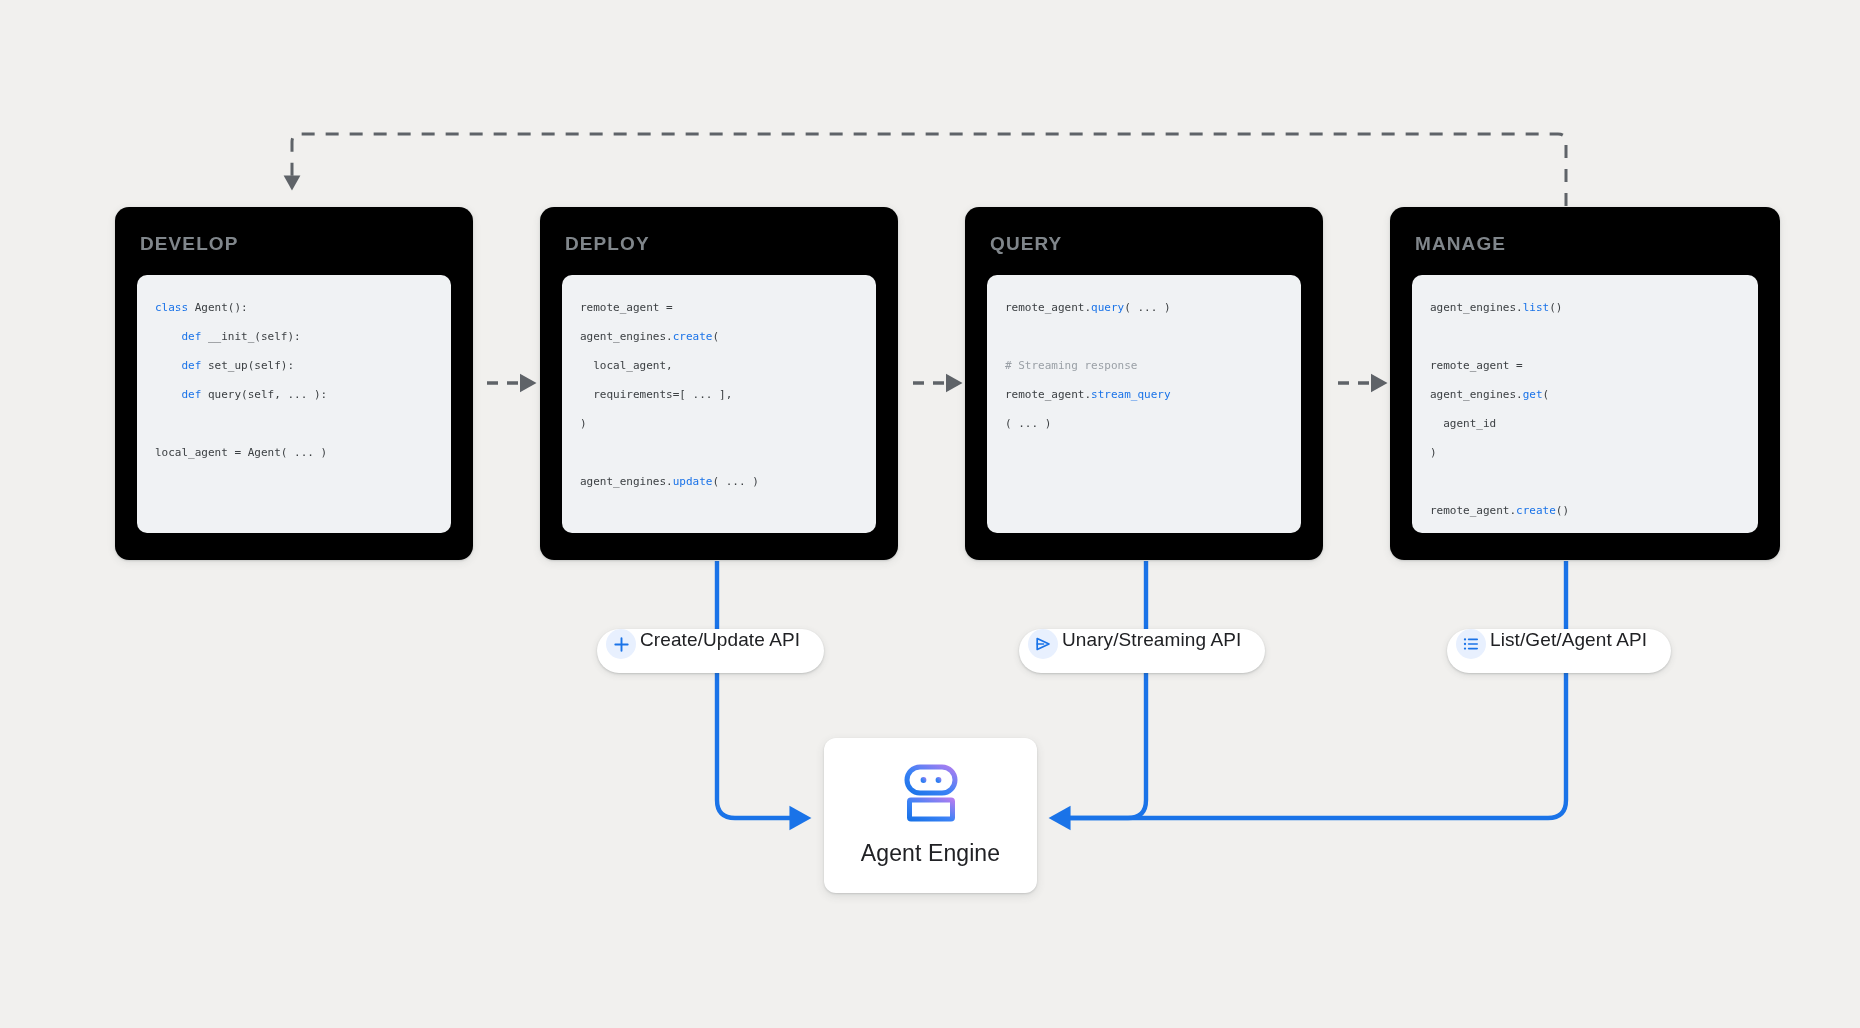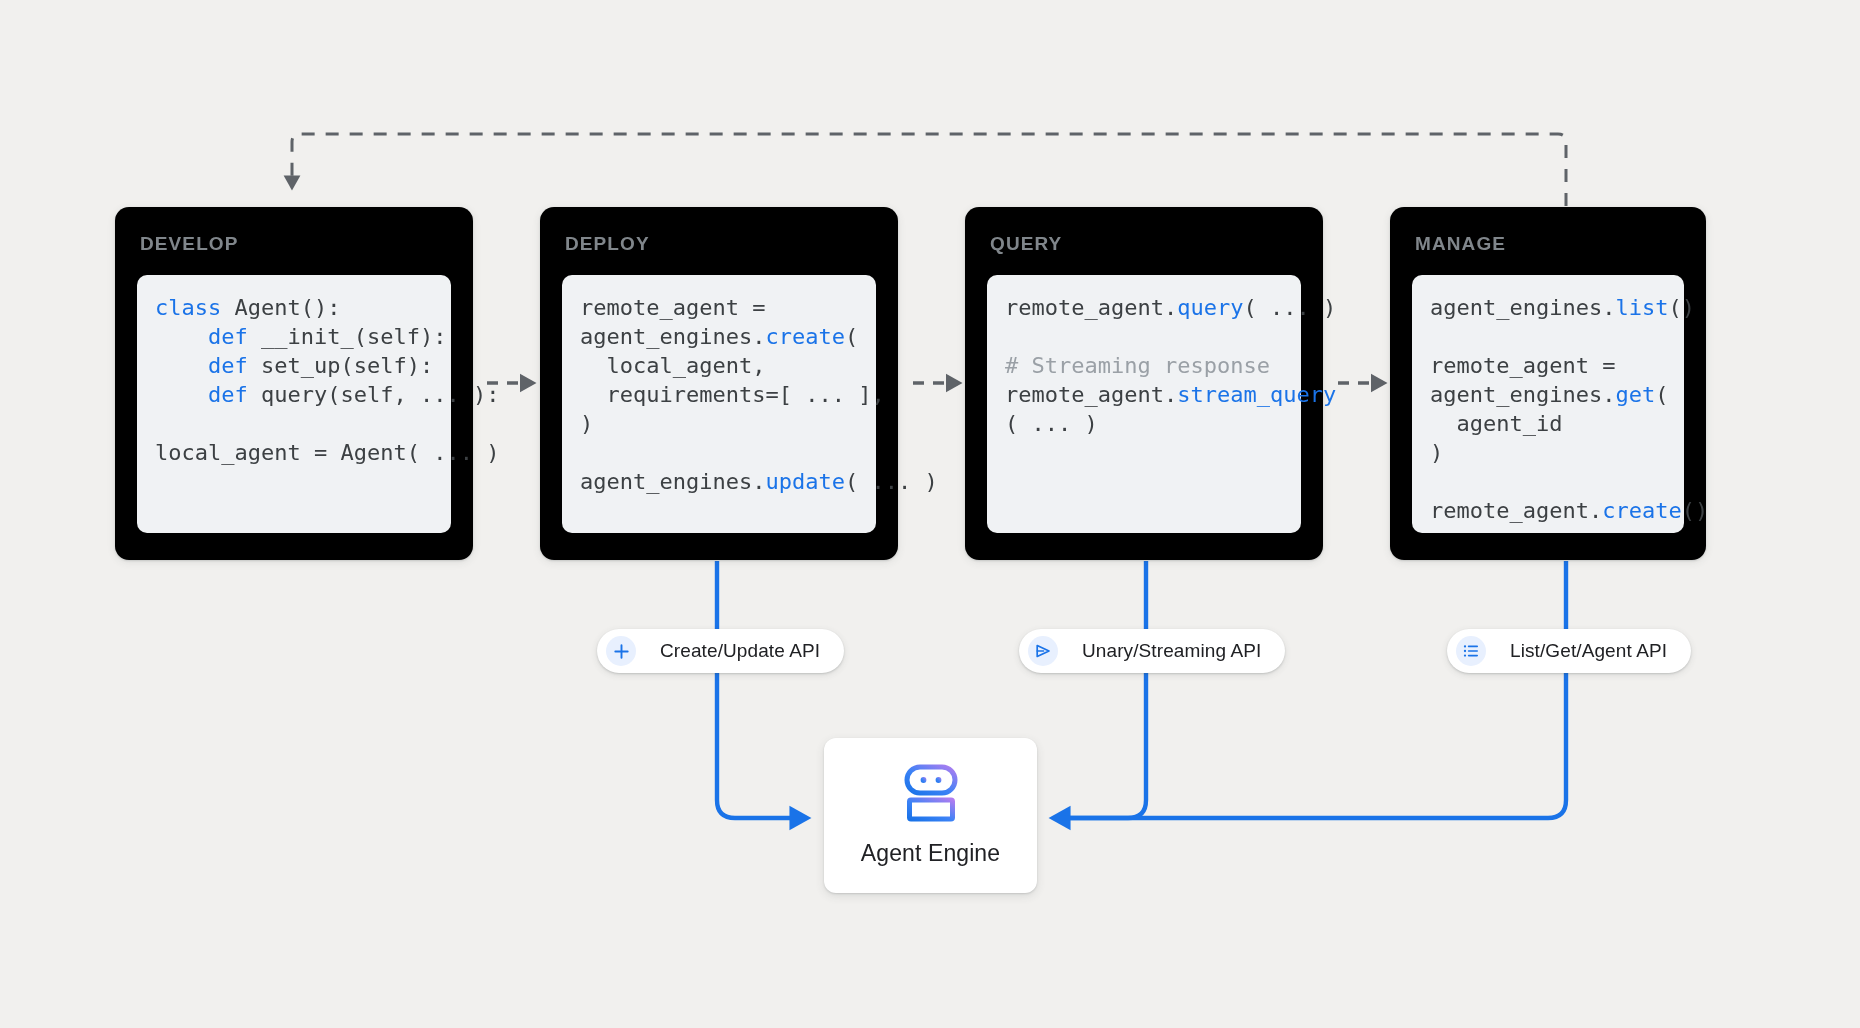--- a/index.html
+++ b/index.html
@@ -43,35 +43,35 @@
     color: #80868b;
     font-weight: 600;
     margin: 4px 0 20px 3px;
   }
   .code {
     background: #f0f2f4;
     border-radius: 10px;
     padding: 18px 18px 18px 18px;
     box-sizing: border-box;
     font-family: "DejaVu Sans Mono", monospace;
-    font-size: 22px;
+    font-size: 11px;
     line-height: 29px;
     color: #3c4043;
     white-space: pre;
   }
   .kw { color: #1a73e8; }
   .fn { color: #1a73e8; }
   .cm { color: #9aa0a6; }
 
   
   .pill {
     position: absolute;
     display: flex;
-    align-items: center;
-    gap: 24px;
+    align-items: flex-start;
+    gap: 4px;
     height: 44px;
     padding: 0 24px 0 9px;
     background: #ffffff;
     border-radius: 24px;
     box-shadow: 0 1px 2px rgba(60,64,67,0.20), 0 2px 7px rgba(60,64,67,0.12);
     box-sizing: border-box;
     white-space: nowrap;
   }
   .pill-ico {
     width: 30px;
@@ -178,21 +178,21 @@
     <div class="card-title">DEPLOY</div>
     <div class="code" style="height:258px;"><span>remote_agent =</span>
 <span>agent_engines.</span><span class="fn">create</span><span>(</span>
 <span>  local_agent,</span>
 <span>  requirements=[ ... ],</span>
 <span>)</span>
 <span></span>
 <span>agent_engines.</span><span class="fn">update</span><span>( ... )</span></div>
   </div>
 
-  <div class="card" style="left:1390px; top:207px; width:316px; height:353px;">
+  <div class="card" style="left:1390px; top:207px; width:390px; height:353px;">
     <div class="card-title">MANAGE</div>
     <div class="code" style="height:258px;"><span>agent_engines.</span><span class="fn">list</span><span>()</span>
 <span></span>
 <span>remote_agent =</span>
 <span>agent_engines.</span><span class="fn">get</span><span>(</span>
 <span>  agent_id</span>
 <span>)</span>
 <span></span>
 <span>remote_agent.</span><span class="fn">create</span><span>()</span></div>
   </div>

